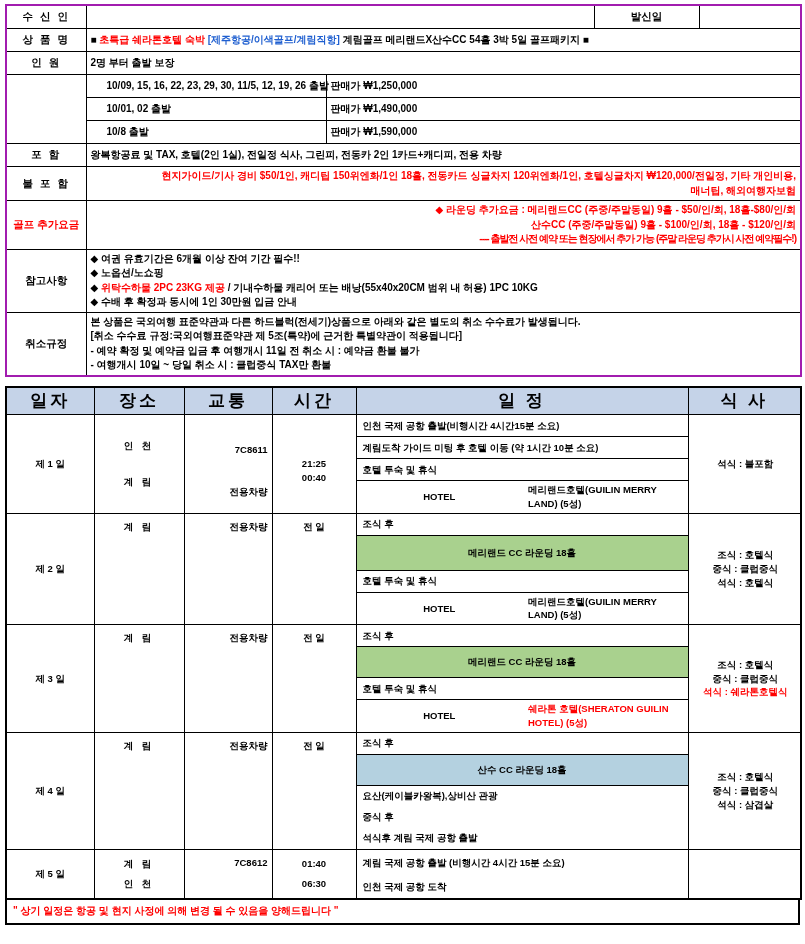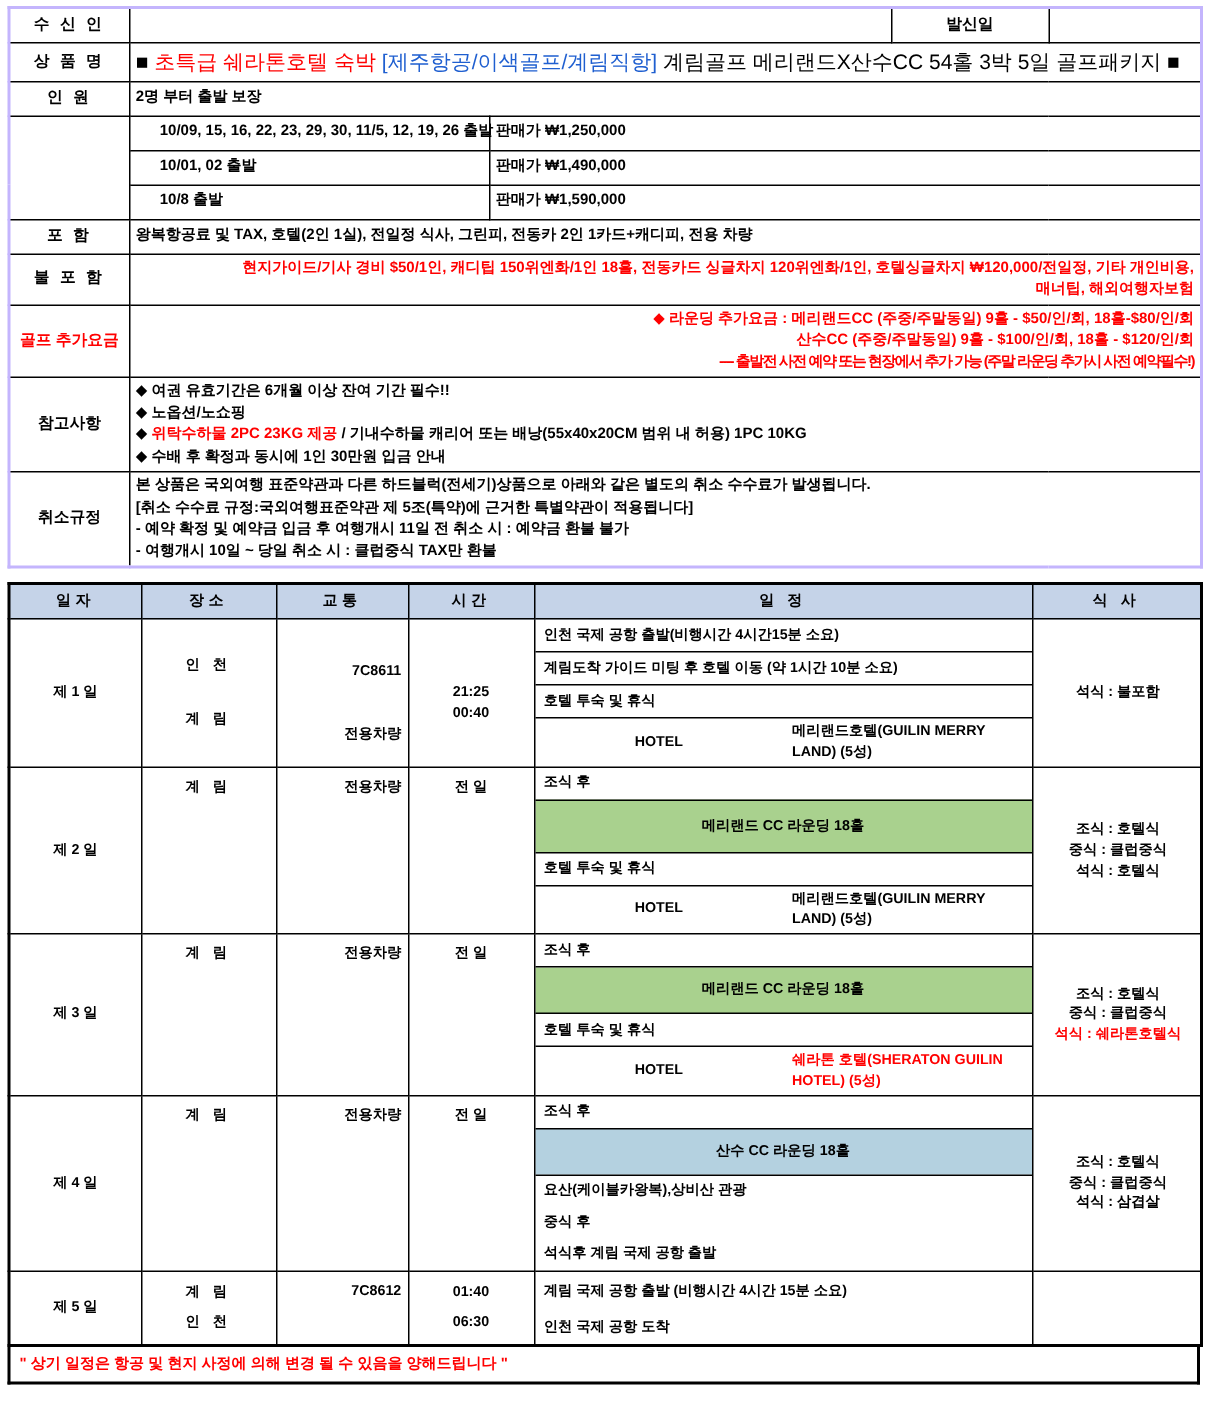--- a/index.html
+++ b/index.html
@@ -32,52 +32,52 @@
     border: 1px solid #000000;
     padding: 2px 4px;
     vertical-align: middle;
     font-size: 10px;
     line-height: 1.45;
     font-weight: bold;
     word-break: keep-all;
   }
 
   
-  .info-table { border: 2px solid #c4b5fd; }
+  .info-table { border: 2px solid #a21caf; }
   .info-table td { height: 18px; }
   .lbl {
     text-align: center;
     font-size: 10.5px;
     font-weight: bold;
     letter-spacing: 2px;
     white-space: nowrap;
   }
   .lbl.red { color: #ff0000; letter-spacing: 0px; }
   .lbl.tight { letter-spacing: 0px; }
   .val { text-align: left; }
   .blank { }
   .nowrap { white-space: nowrap; padding-left: 20px; }
 
-  .title-line { font-size: 14px; font-weight: normal; white-space: nowrap; }
+  .title-line { font-size: 10px; font-weight: bold; white-space: nowrap; }
   .t-black { color: #000000; }
   .t-red   { color: #ff0000; }
   .t-blue  { color: #1f5fd0; }
 
   .red-text { color: #ff0000; text-align: right; }
   .line { display: block; }
   .indent { padding-left: 12px; }
   .dash { letter-spacing: -1px; }
 
   
   .itin-wrap { margin-top: 9px; }
   .itin-table { border: 2px solid #000; }
   .itin-table th {
     background: #c5d3e8;
     text-align: center;
-    font-size: 10px;
+    font-size: 17px;
     letter-spacing: 3px;
     height: 20px;
     padding: 1px 2px;
   }
   .itin-table td { font-size: 9.5px; }
   .c-day  { text-align: center; font-size: 10.5px; white-space: nowrap; }
   .c-place{ text-align: center; font-size: 10px; letter-spacing: 3px; white-space: nowrap; }
   .c-trans{ text-align: right; font-size: 10px; white-space: nowrap; }
   .c-time { text-align: center; font-size: 10px; white-space: nowrap; }
   .c-meal { text-align: center; font-size: 9.5px; padding-left: 6px; white-space: nowrap; }

